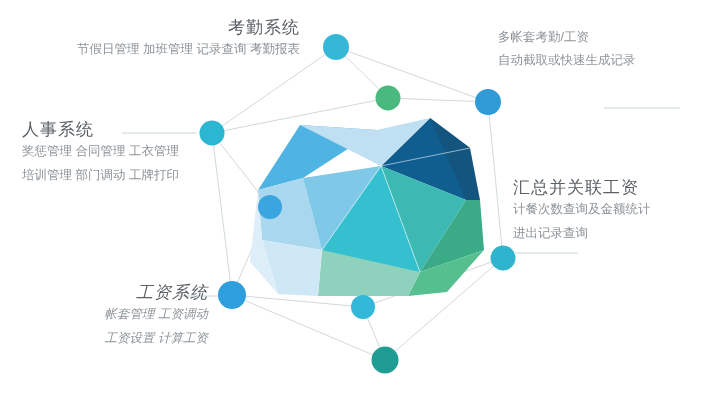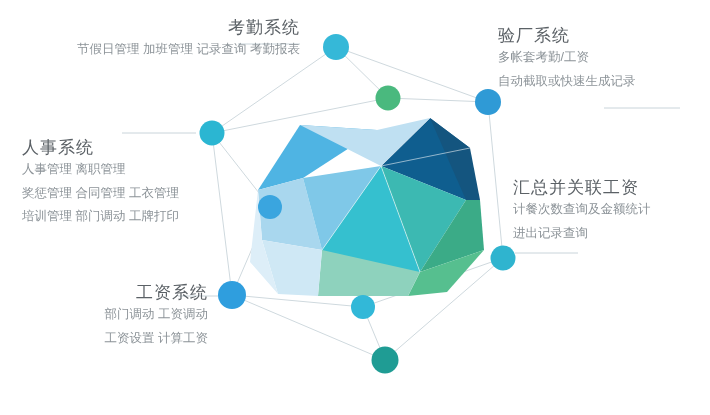--- a/index.html
+++ b/index.html
@@ -75,35 +75,33 @@
         <circle cx="385" cy="360" r="13.5" fill="#1f9c94"></circle>
       </g>
   </svg>
 
   <div id="labels">
       <div class="label-group ta-right" style="left: 60px; top: 18px; width: 240px;">
         <div class="grp-title">考勤系统</div>
         <div class="grp-line">节假日管理   加班管理  记录查询 考勤报表</div>
       </div>
       <div class="label-group ta-left" style="left: 498px; top: 26px; width: 210px;">
-        <div class="grp-title">验厂系统</div>
         <div class="grp-line">多帐套考勤/工资</div>
         <div class="grp-line">自动截取或快速生成记录</div>
       </div>
-      <div class="label-group ta-left" style="left: 22px; top: 120px; width: 200px; margin-top: 18px;">
+      <div class="label-group ta-left" style="left: 22px; top: 120px; width: 200px;">
         <div class="grp-title">人事系统</div>
-        <div class="grp-line">人事管理  离职管理</div>
         <div class="grp-line">奖惩管理 合同管理  工衣管理</div>
         <div class="grp-line">培训管理 部门调动 工牌打印</div>
       </div>
       <div class="label-group ta-left" style="left: 513px; top: 178px; width: 190px;">
         <div class="grp-title">汇总并关联工资</div>
         <div class="grp-line">计餐次数查询及金额统计</div>
         <div class="grp-line">进出记录查询</div>
       </div>
-      <div class="label-group ta-right" style="left: 28px; top: 283px; width: 180px;">
+      <div class="label-group ta-right" style="left: 28px; top: 283px; width: 180px; font-style: italic;">
         <div class="grp-title">工资系统</div>
-        <div class="grp-line">部门调动  工资调动</div>
+        <div class="grp-line">帐套管理  工资调动</div>
         <div class="grp-line">工资设置  计算工资</div>
       </div>
     </div>
 
 </div>
 
 </body></html>

